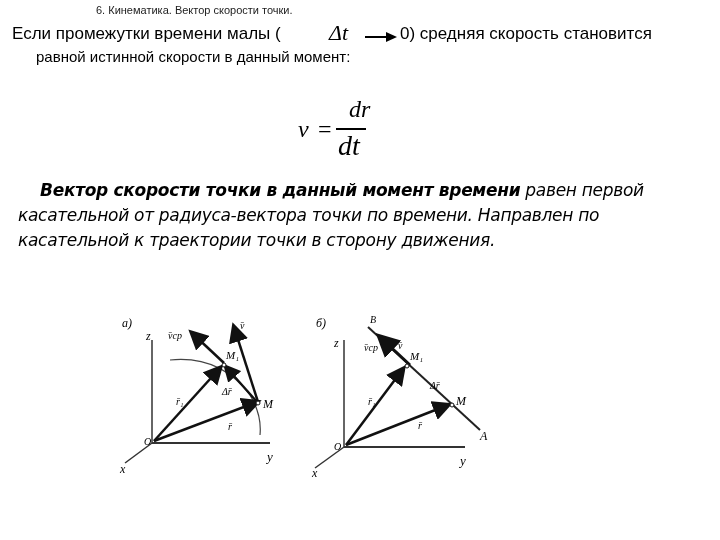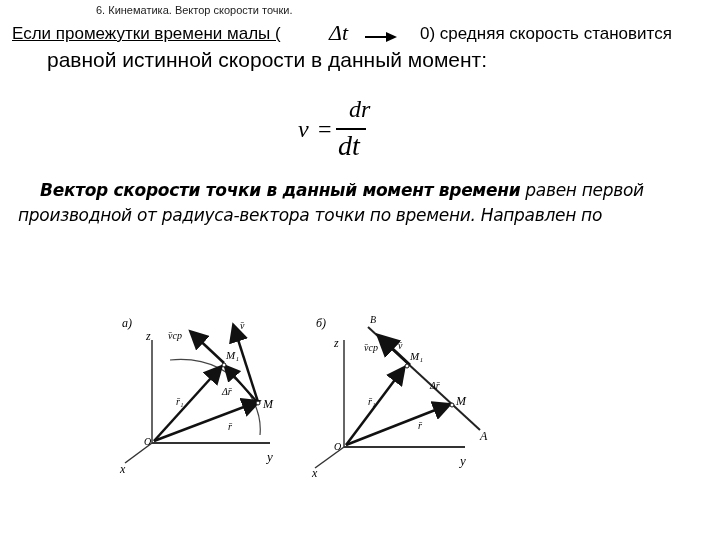--- a/index.html
+++ b/index.html
@@ -1,23 +1,23 @@
 <!DOCTYPE html>
 <html><head>
   <meta charset="utf-8">
   <style>
     html, body { margin:0; padding:0; background:#ffffff; }
     body { width:720px; height:540px; position:relative; overflow:hidden; color:#000; font-family:"DejaVu Sans", sans-serif; }
     .abs { position:absolute; white-space:nowrap; }
     .title { left:96px; top:4px; font-size:11px; color:#222; font-family:"Liberation Sans", sans-serif; }
-    .line1 { left:12px; top:24px; font-size:17px; font-family:"Liberation Sans", sans-serif;text-decoration:underline; }
-    .line2 { left:36px; top:48px; font-size:21px; font-family:"Liberation Sans", sans-serif;margin-left:11px; }
+    .line1 { left:12px; top:24px; font-size:17px; font-family:"Liberation Sans", sans-serif; }
+    .line2 { left:36px; top:48px; font-size:15px; font-family:"Liberation Sans", sans-serif; }
     .delta { left:329px; top:20px; font-size:22px; font-family:"Liberation Serif", serif; font-style:italic; }
     .arrow { left:364px; top:30px; width:34px; height:14px; }
-    .after { left:400px; top:24px; font-size:17px; font-family:"Liberation Sans", sans-serif;margin-left:20px; }
+    .after { left:400px; top:24px; font-size:17px; font-family:"Liberation Sans", sans-serif; }
     .formula { left:296px; top:98px; width:80px; height:64px; font-family:"Liberation Serif", serif; font-style:italic; }
     .formula .v { position:absolute; left:2px; top:18px; font-size:24px; }
     .formula .eq { position:absolute; left:22px; top:18px; font-size:24px; font-style:normal; }
     .formula .num { position:absolute; left:42px; top:-2px; font-size:24px;margin-left:11px; }
     .formula .bar { position:absolute; left:40px; top:30px; width:30px; height:1.5px; background:#000; }
     .formula .den { position:absolute; left:42px; top:32px; font-size:28px; }
     .para { left:6px; top:178px; width:712px; font-size:17px; line-height:25px; font-style:italic; font-family:"DejaVu Sans", sans-serif; white-space:normal; letter-spacing:-0.3px;margin-left:12px; }
     .para b { font-weight:bold; }
     .indent { display:inline-block; width:22px; }
     svg text { font-family:"Liberation Serif", serif; font-style:italic; }
@@ -39,21 +39,22 @@
 <div class="abs formula">
   <span class="v">v</span>
   <span class="eq">=</span>
   <span class="num">dr</span>
   <span class="bar"></span>
   <span class="den">dt</span>
 </div>
 
 <div class="abs para">
   <span class="indent"></span><b>Вектор скорости точки в данный момент времени</b><span> равен первой</span><br>
-  <span>производной от радиуса-вектора точки по времени.  Направлен по</span><br>
+  <span>касательной от радиуса-вектора точки по времени.  Направлен по</span><br>
+  <span>касательной к траектории точки в сторону движения.</span>
 </div>
 
 <svg class="abs" style="left:110px;top:305px;" width="180" height="175" viewBox="0 0 180 175">
   <defs>
     <marker id="ah" markerWidth="8" markerHeight="8" refX="6" refY="4" orient="auto">
       <polygon points="0,0 8,4 0,8" fill="#111"></polygon>
     </marker>
   </defs>
   <text x="12" y="22" font-size="12">а)</text>
 

